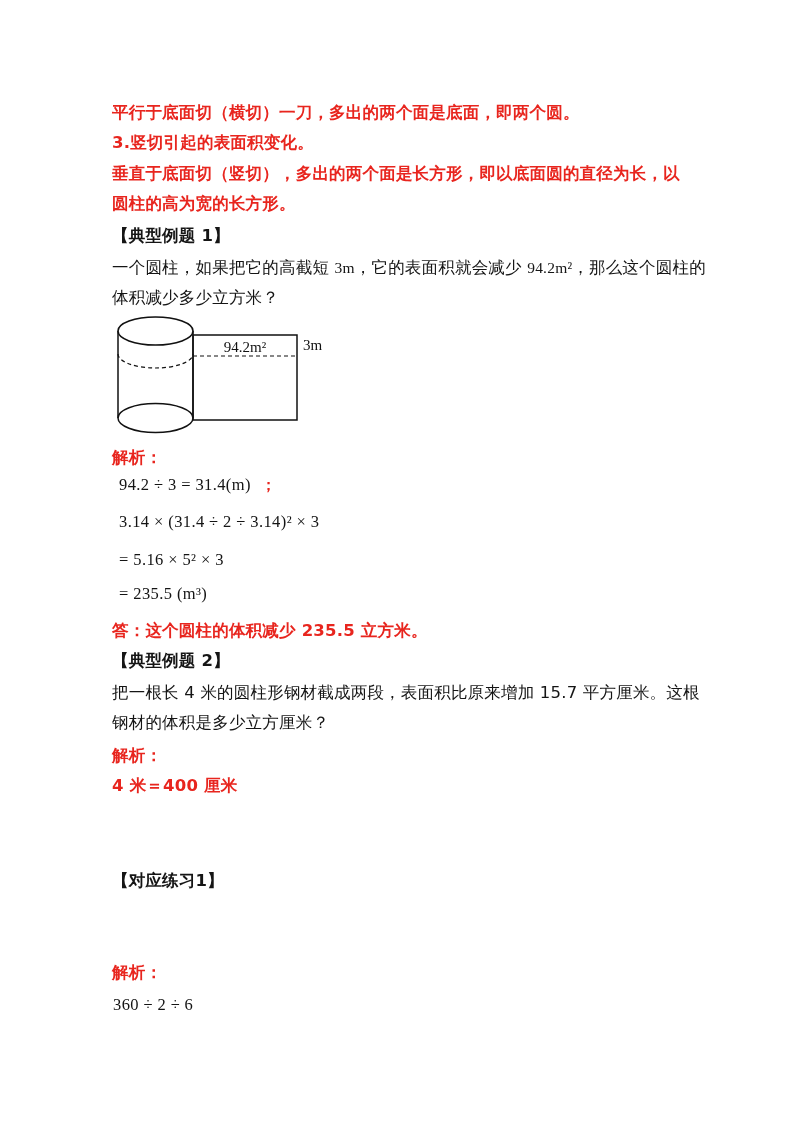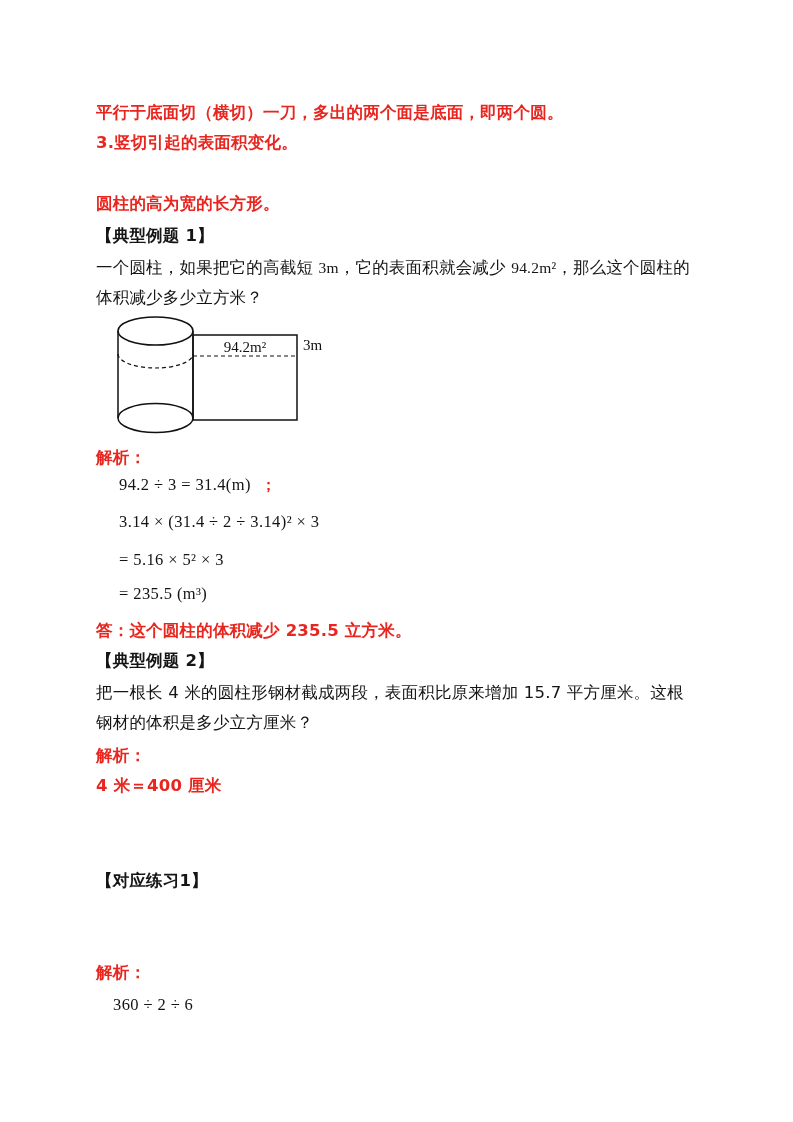--- a/index.html
+++ b/index.html
@@ -7,21 +7,21 @@
     position: relative;
     width: 793px;
     height: 1122px;
     background: #ffffff;
     overflow: hidden;
     font-family: "DejaVu Sans", "Liberation Sans", sans-serif;
     color: #151515;
   }
   .ln {
     position: absolute;
-    left: 96px;
+    left: 112px;
     line-height: 20px;
     font-size: 16.5px;
     white-space: nowrap;
     letter-spacing: 0.2px;
   }
   .red  { color: #e8251e; }
   .b    { font-weight: 700; }
   .sb   { font-weight: 600; }
   .serif, .eq {
     font-family: "Liberation Serif", "DejaVu Serif", serif;
@@ -50,20 +50,21 @@
     fill: #111111;
   }
 </style>
 </head>
 <body>
 
 <div class="page">
 
   <div class="ln red b" style="top:103px">平行于底面切（横切）一刀，多出的两个面是底面，即两个圆。</div>
   <div class="ln red b" style="top:133px">3.竖切引起的表面积变化。</div>
+  <div class="ln red b" style="top:164px">垂直于底面切（竖切），多出的两个面是长方形，即以底面圆的直径为长，以</div>
   <div class="ln red b" style="top:194px">圆柱的高为宽的长方形。</div>
 
   <div class="ln b" style="top:226px">【典型例题 1】</div>
   <div class="ln" style="top:258px">
     <span>一个圆柱，如果把它的高截短 </span><span class="serif">3m</span><span>，它的表面积就会减少 </span><span class="serif">94.2m²</span><span>，那么这个圆柱的</span>
   </div>
   <div class="ln" style="top:288px">体积减少多少立方米？</div>
 
   <svg class="diagram" width="245" height="132" viewBox="0 0 245 132">
 

